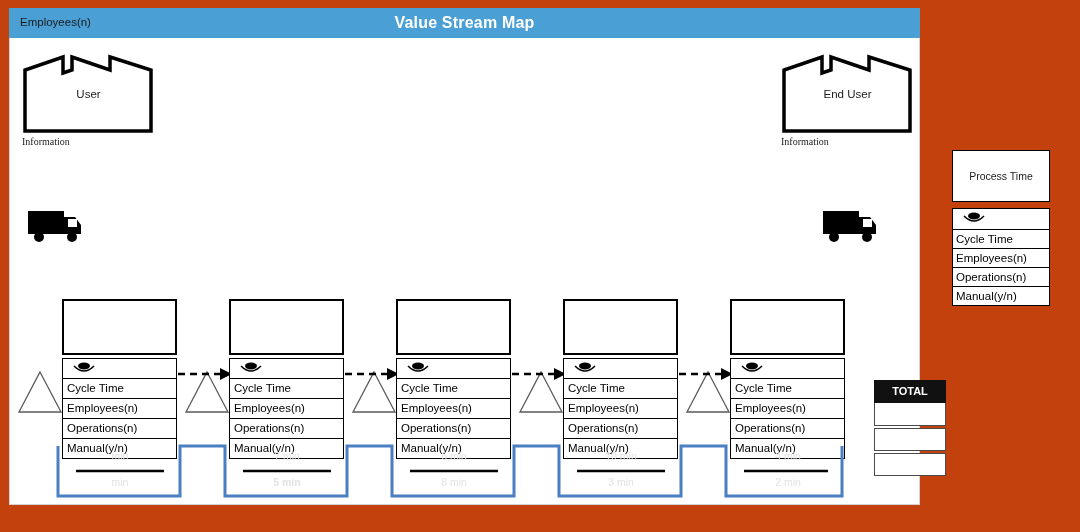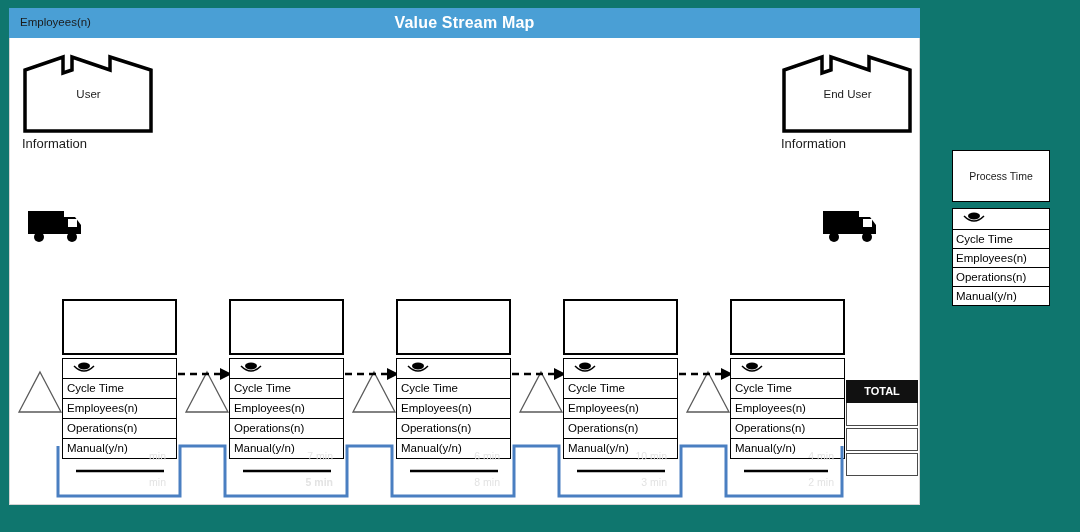--- a/index.html
+++ b/index.html
@@ -5,21 +5,21 @@
   html, body {
     margin: 0;
     padding: 0;
     background: #ffffff;
     font-family: "Liberation Sans", sans-serif;
   }
   #root {
     position: relative;
     width: 1080px;
     height: 532px;
-    background: #0f766e;
+    background: #c2410c;
     overflow: hidden;
   }
 
   
   #canvas {
     position: absolute;
     left: 9px;
     top: 8px;
     width: 911px;
     height: 497px;
@@ -70,22 +70,23 @@
     position: absolute;
     left: 0;
     top: 40px;
     width: 133px;
     text-align: center;
     font-size: 11.5px;
     color: #1b1b1b;
   }
   .info-label {
     position: absolute;
-    font-size: 13px;
+    font-size: 10px;
     color: #1b1b1b;
+    font-family: Liberation Serif, serif;
   }
 
   
   .truck {
     position: absolute;
     width: 62px;
     height: 42px;
   }
   .truck svg { display: block; }
 
@@ -146,32 +147,33 @@
   #timeline {
     position: absolute;
     left: 56px;
     top: 444px;
     width: 790px;
     height: 56px;
   }
   #timeline svg { display: block; }
   .tl-label {
     position: absolute;
-    text-align: right;
+    text-align: center;
     font-size: 10.5px;
     color: #e3e3e3;
     white-space: nowrap;
   }
 
   
   #total {
     position: absolute;
     left: 846px;
     top: 380px;
     width: 72px;
+    padding-left: 28px;
   }
   #total .total-head {
     height: 23px;
     background: #111111;
     color: #ffffff;
     font-size: 11px;
     font-weight: bold;
     text-align: center;
     line-height: 23px;
     box-sizing: border-box;

